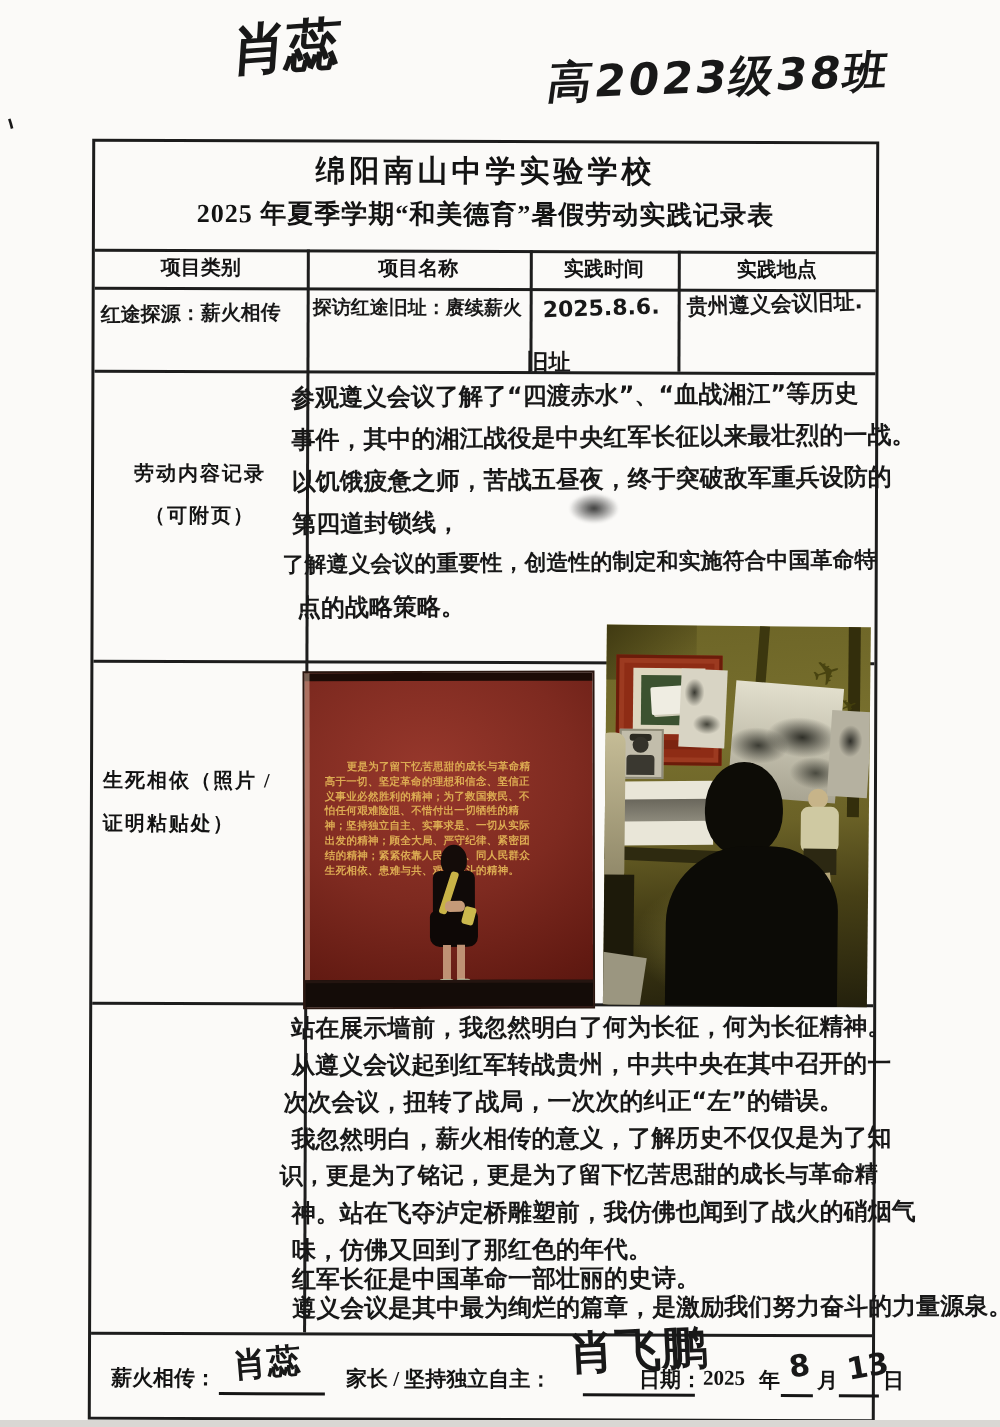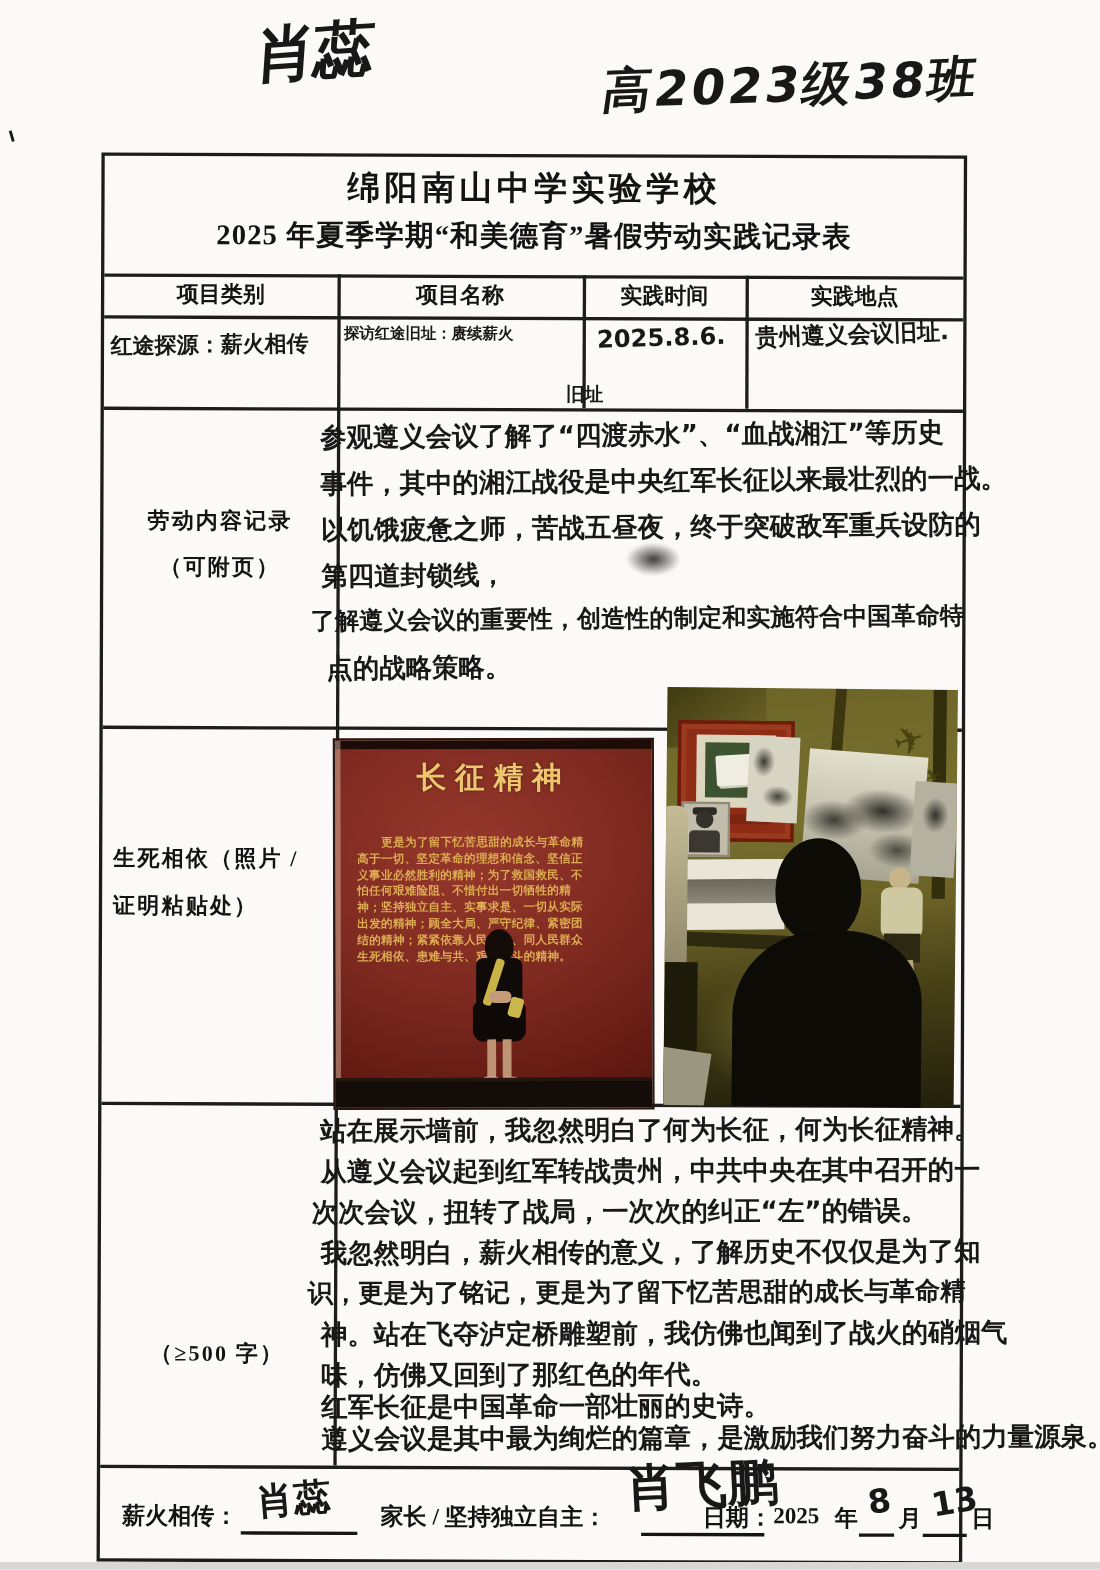--- a/index.html
+++ b/index.html
@@ -114,27 +114,27 @@
 
     <div class="abs printed" style="top:8px;left:0;width:100%;text-align:center;font-size:30px;letter-spacing:4px;">绵阳南山中学实验学校</div>
     <div class="abs printed" style="top:54px;left:0;width:100%;text-align:center;font-size:26px;letter-spacing:1px;">2025 年夏季学期“和美德育”暑假劳动实践记录表</div>
 
     <div class="cellhead" style="left:212px;width:223px;top:112px;">项目名称</div>
     <div class="cellhead" style="left:0;width:212px;top:112px;">项目类别</div>
     <div class="cellhead" style="left:435px;width:148px;top:112px;">实践时间</div>
     <div class="cellhead" style="left:583px;width:198px;top:112px;">实践地点</div>
 
     <div class="abs hw" style="left:6px;top:158px;font-size:20px;transform:rotate(-1deg);">红途探源：薪火相传</div>
-    <div class="abs hw" style="left:218px;top:152px;font-size:14px;">探访红途旧址：赓续薪火</div>
+    <div class="abs hw" style="left:218px;top:152px;font-size:19px;">探访红途旧址：赓续薪火</div>
     <div class="abs hw" style="left:448px;top:152px;font-size:22px;transform:rotate(-2deg);">2025.8.6.</div>
     <div class="abs hw" style="left:592px;top:146px;font-size:21px;transform:rotate(-2deg);">贵州遵义会议旧址.</div>
 
     <div class="lbl" style="top:318px;">劳动内容记录</div>
     <div class="lbl" style="top:360px;">（可附页）</div>
-    <div class="abs hw" style="left:420px;top:204px;font-size:17px;z-index:7;">旧址</div>
+    <div class="abs hw" style="left:432px;top:204px;font-size:22px;z-index:7;">旧址</div>
     <div class="rec">
       <div class="rl hw">参观遵义会议了解了“四渡赤水”、“血战湘江”等历史</div>
       <div class="rl hw">事件，其中的湘江战役是中央红军长征以来最壮烈的一战。</div>
       <div class="rl hw">以饥饿疲惫之师，苦战五昼夜，终于突破敌军重兵设防的</div>
       <div class="rl hw">第四道封锁线，</div>
       <div class="rl hw" style="margin-left:-10px;font-size:22px;">了解遵义会议的重要性，创造性的制定和实施符合中国革命特</div>
       <div class="rl hw" style="margin-left:4px;">点的战略策略。</div>
     </div>
     <div class="smudge"></div>
 
@@ -177,21 +177,20 @@
       <div class="vlegL"></div>
       <div class="vlegR"></div>
       <div class="vshoe"></div>
       <div class="shead"></div>
       <div class="sbody"></div>
     </div>
 
     <div class="p1">
       <div class="p1top"></div>
       <div class="p1edge"></div>
-      <div class="p1title">长征精神</div>
       <div class="p1para">
         <span class="ind">更是为了留下忆苦思甜的成长与革命精</span>
         <span class="ind" style="text-indent:0;">高于一切、坚定革命的理想和信念、坚信正</span>
         <span class="ind" style="text-indent:0;">义事业必然胜利的精神；为了救国救民、不</span>
         <span class="ind" style="text-indent:0;">怕任何艰难险阻、不惜付出一切牺牲的精</span>
         <span class="ind" style="text-indent:0;">神；坚持独立自主、实事求是、一切从实际</span>
         <span class="ind" style="text-indent:0;">出发的精神；顾全大局、严守纪律、紧密团</span>
         <span class="ind" style="text-indent:0;">结的精神；紧紧依靠人民群众、同人民群众</span>
         <span class="ind" style="text-indent:0;">生死相依、患难与共、艰苦奋斗的精神。</span>
       </div>
@@ -203,21 +202,20 @@
         <div class="gbag"></div>
         <div class="ghands"></div>
         <div class="glegL"></div>
         <div class="glegR"></div>
         <div class="gshoeL"></div>
         <div class="gshoeR"></div>
       </div>
       <div class="p1floor"></div>
     </div>
 
-    <div class="lbl" style="top:1075px;">（≥500 字）</div>
     <div class="ref">
       <div class="fl hw">站在展示墙前，我忽然明白了何为长征，何为长征精神。</div>
       <div class="fl hw">从遵义会议起到红军转战贵州，中共中央在其中召开的一</div>
       <div class="fl hw" style="margin-left:-8px;">次次会议，扭转了战局，一次次的纠正“左”的错误。</div>
       <div class="fl hw">我忽然明白，薪火相传的意义，了解历史不仅仅是为了知</div>
       <div class="fl hw" style="margin-left:-12px;font-size:23px;">识，更是为了铭记，更是为了留下忆苦思甜的成长与革命精</div>
       <div class="fl hw">神。站在飞夺泸定桥雕塑前，我仿佛也闻到了战火的硝烟气</div>
       <div class="fl tight hw">味，仿佛又回到了那红色的年代。</div>
       <div class="fl tight hw">红军长征是中国革命一部壮丽的史诗。</div>
       <div class="fl tight hw" style="width:max-content;">遵义会议是其中最为绚烂的篇章，是激励我们努力奋斗的力量源泉。</div>

